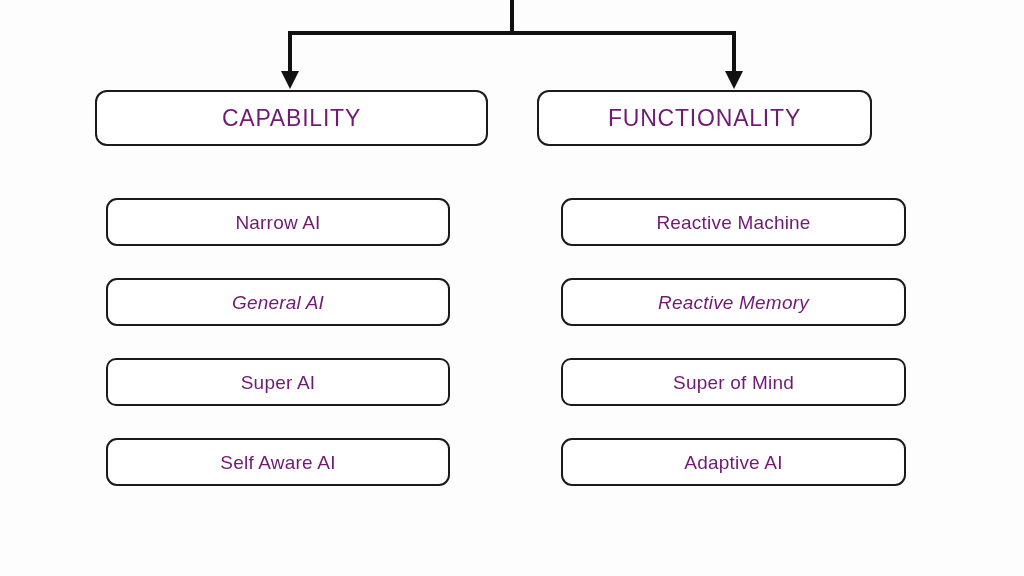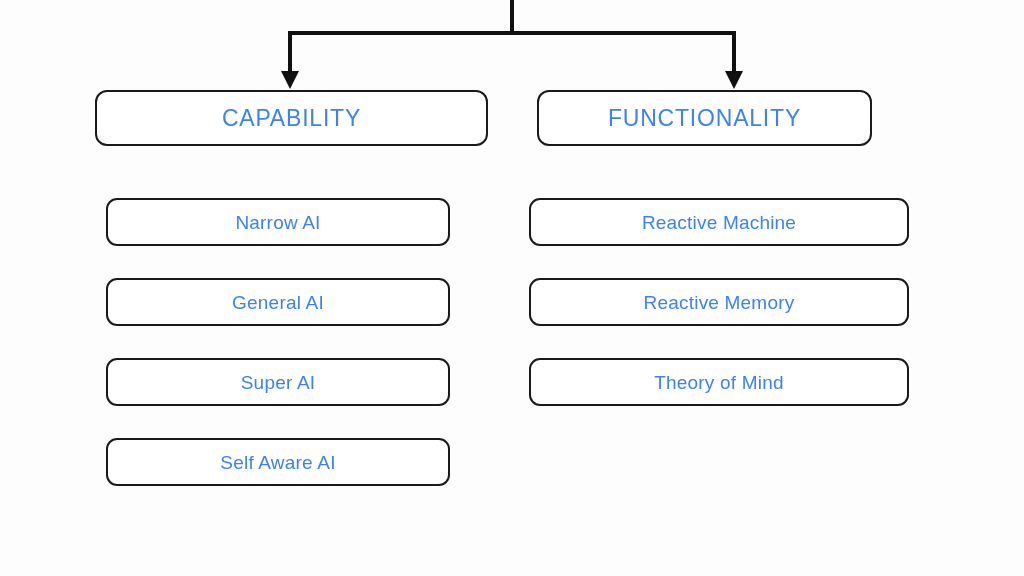--- a/index.html
+++ b/index.html
@@ -36,21 +36,21 @@
 
   
   .node {
     position: absolute;
     box-sizing: border-box;
     background: #ffffff;
     border: 2px solid #1a1a1a;
     display: flex;
     align-items: center;
     justify-content: center;
-    color: #3b82f6;
+    color: #701a75;
     white-space: nowrap;
   }
 
   .node-category {
     border-radius: 12px;
     border-width: 2px;
     font-size: 23px;
     letter-spacing: 0.8px;
     font-weight: 400;
   }
@@ -65,27 +65,27 @@
 
   .node-label {
     display: block;
     line-height: 1;
   }
 
   
   .col-left.node-category  { left: 95px;  width: 393px; }
   .col-right.node-category { left: 537px; width: 335px; }
   .col-left.node-item      { left: 106px; width: 344px; }
-  .col-right.node-item     { left: 529px; width: 380px; }
+  .col-right.node-item     { left: 561px; width: 345px; }
 
   .node-category { top: 90px;  height: 56px; }
 
   .row-0 { top: 198px; height: 48px; }
-  .row-1 { top: 278px; height: 48px; }
-  .row-2 { top: 358px; height: 48px; }
+  .row-1 { top: 278px; height: 48px; font-style: italic; }
+  .row-2 { top: 358px; height: 48px; border-radius: 10px; }
   .row-3 { top: 438px; height: 48px; justify-content: center; }
 </style>
 </head>
 <body>
 
 <div id="diagram-canvas">
 
   <svg id="connectors" viewBox="0 0 1024 576">
     <g stroke="#111111" stroke-width="4" fill="none" stroke-linecap="butt">
       <line x1="512" y1="-2" x2="512" y2="33"></line>
@@ -123,17 +123,20 @@
 
   <div class="node node-item col-right row-0">
     <span class="node-label">Reactive Machine</span>
   </div>
 
   <div class="node node-item col-right row-1">
     <span class="node-label">Reactive Memory</span>
   </div>
 
   <div class="node node-item col-right row-2">
-    <span class="node-label">Theory of Mind</span>
+    <span class="node-label">Super of Mind</span>
   </div>
 
+  <div class="node node-item col-right row-3">
+    <span class="node-label">Adaptive AI</span>
+  </div>
 
 </div>
 
 </body></html>

